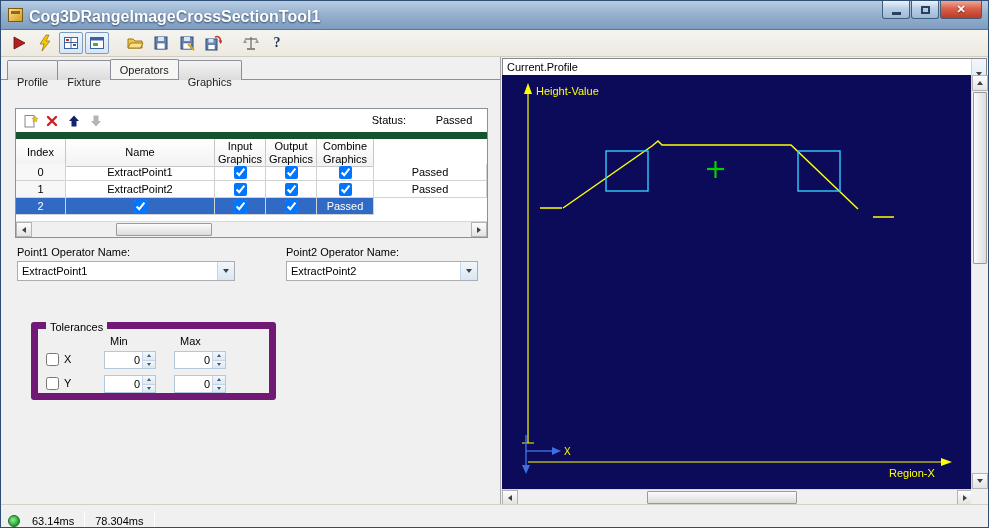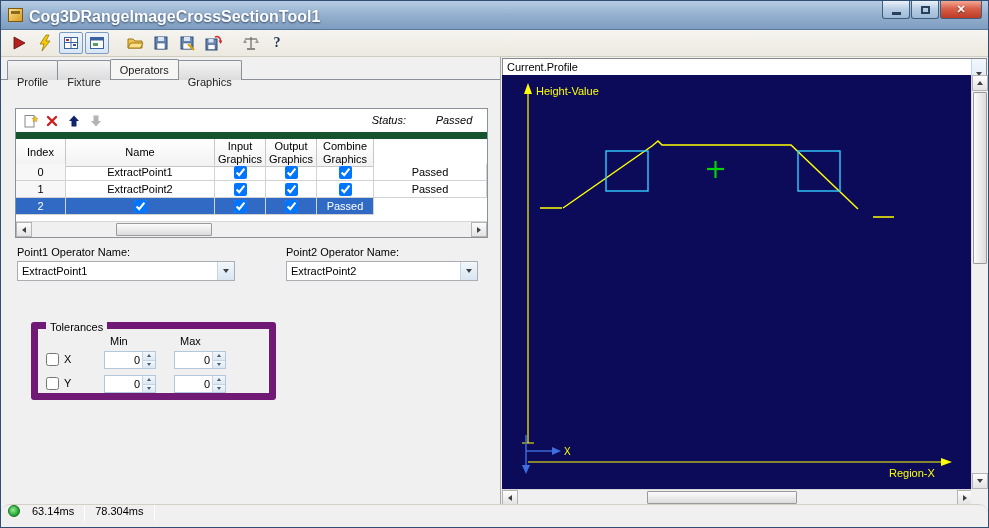--- a/index.html
+++ b/index.html
@@ -44,21 +44,21 @@
   .tabstrip { position:absolute; left:6px; top:3px; height:20px; display:flex; z-index:2; }
   .tab { padding:15px 9px 2px 9px; border:1px solid #8a8f98; border-bottom:none;
          background:linear-gradient(#f4f4f4,#dcdcdc); border-radius:2px 2px 0 0; margin-right:-1px;
          color:#222; cursor:default; }
   .tab.active { background:#f6f6f4; position:relative; top:-1px; padding-top:4px; z-index:3; }
   .tab-content { position:absolute; left:0; top:22px; right:0; bottom:0;
                  border-top:1px solid #8a8f98; background:#f0f0f0; }
 
   
   .grid-box { position:absolute; left:14px; top:28px; width:473px; border:1px solid #8a9199; background:#fff; }
-  .grid-toolbar { position:relative; height:23px; background:#fff;font-style:italic; }
+  .grid-toolbar { position:relative; height:23px; background:#fff; }
   .mbtn { position:absolute; top:2px; width:20px; height:19px; display:flex; align-items:center; justify-content:center; }
   .status-label { position:absolute; left:328px; top:5px; width:62px; text-align:right; }
   .status-value { position:absolute; left:398px; top:5px; width:80px; text-align:center; }
 
   .grid-header, .grid-row { display:grid; grid-template-columns:50px 149px 51px 51px 57px auto; }
   .grid-header { height:32px; border-top:7px solid #14532d; }
   .gh-cell { border-right:1px solid #c6c6c6; border-bottom:1px solid #c6c6c6;
              background:linear-gradient(#ffffff,#f2f2f2); display:flex; align-items:center;
              justify-content:center; text-align:center; line-height:1.15; padding:1px 2px; }
   .grid-row { height:17px; }
@@ -119,21 +119,21 @@
   .display-combo .drop { width:15px; display:flex; align-items:center; justify-content:center;
                          background:linear-gradient(#f2f7fc,#d9e6f3); border-left:1px solid #c5d5e5; }
   .plot { position:absolute; left:1px; top:18px; width:471px; height:414px; }
   .plot svg { display:block; }
   .plot-vscroll { right:0; top:18px; height:414px; }
   .plot-hscroll { position:absolute; left:1px; top:432px; width:471px; height:17px; }
   .corner { position:absolute; right:0; top:432px; width:17px; height:17px; background:#f0f0f0; }
 
   
   .statusbar { position:absolute; left:0; bottom:0; right:0; height:23px; background:#f0f0f0;
-               border-top:1px solid #d4d0c8; display:flex; align-items:flex-start;border-radius:9px; }
+               border-top:1px solid #d4d0c8; display:flex; align-items:flex-end; }
   .led { width:12px; height:12px; border-radius:50%; margin:0 8px 0 7px;
          background:radial-gradient(circle at 4px 4px,#8ef08e,#1d9e2d 70%); border:1px solid #156d1f; }
   .sb-time { padding:0 10px 0 4px; }
   .sb-sep { width:1px; height:16px; background:#cfcbc2; border-right:1px solid #fff; margin-right:6px; }
 </style>
 </head>
 <body>
 
 <div class="window">
 

